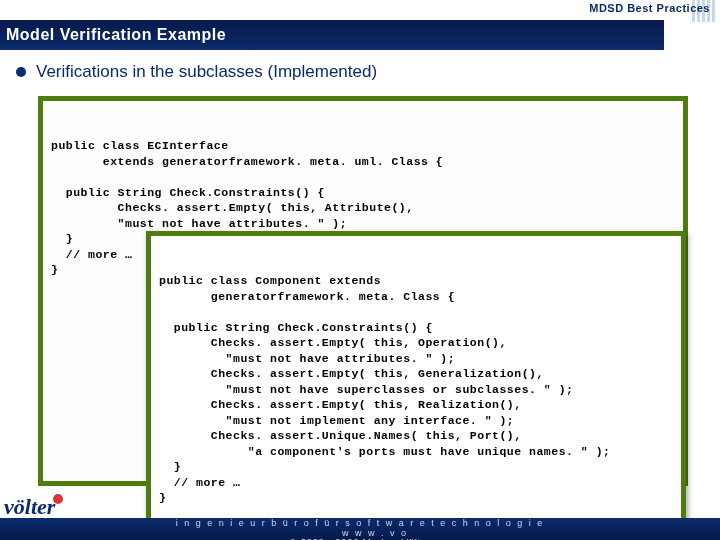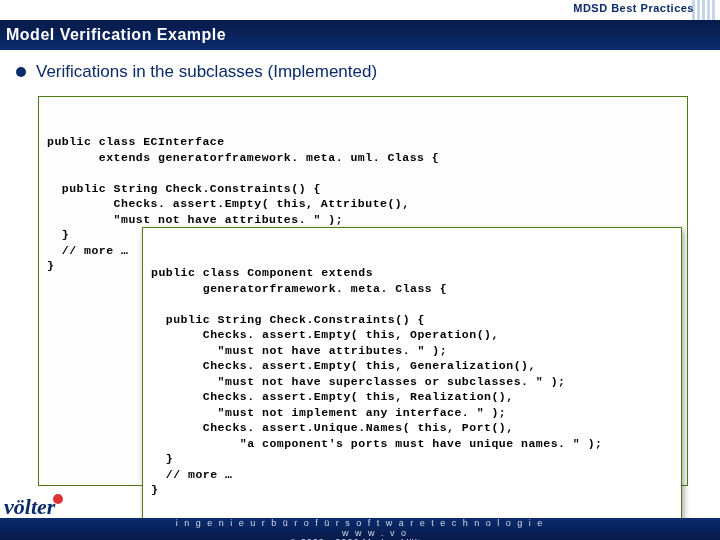--- a/index.html
+++ b/index.html
@@ -7,21 +7,21 @@
     width: 720px;
     height: 540px;
     background: #ffffff;
     font-family: Verdana, Arial, sans-serif;
     position: relative;
     overflow: hidden;
   }
   .header-label {
     position: absolute;
     top: 2px;
-    right: 26px;
+    right: 10px;
     font-size: 11px;
     font-weight: bold;
     color: #0b2b6b;
     letter-spacing: 0.5px;
   }
   .deco-bars {
     position: absolute;
     top: 0;
     right: 0;
     width: 28px;
@@ -31,21 +31,21 @@
     opacity: 0.5;
   }
   .deco-bars span {
     width: 3px;
     background: #8fb0d6;
   }
   .title-bar {
     position: absolute;
     left: 0;
     top: 20px;
-    width: 720px;
+    width: 664px;
     height: 30px;
     background: linear-gradient(#071a4a, #0b2b6b);
     color: #fff;
     font-weight: bold;
     font-size: 16px;
     line-height: 30px;
     padding-left: 6px;
     letter-spacing: 0.5px;
   }
   .content {
@@ -63,21 +63,21 @@
   }
   .bullet-dot {
     width: 10px;
     height: 10px;
     background: #0b2b6b;
     border-radius: 50%;
     margin-right: 10px;
     margin-left: 6px;
   }
   .code-box {
-    border: 1px solid #4d7c0f;
+    border: 5px solid #4d7c0f;
     background: #fdfdfd;
     font-family: "Consolas", "Courier New", monospace;
     font-size: 11.5px;
     font-weight: bold;
     white-space: pre;
     line-height: 1.35;
     padding: 6px 8px;
     letter-spacing: 0.5px;
     color: #000;
   }

